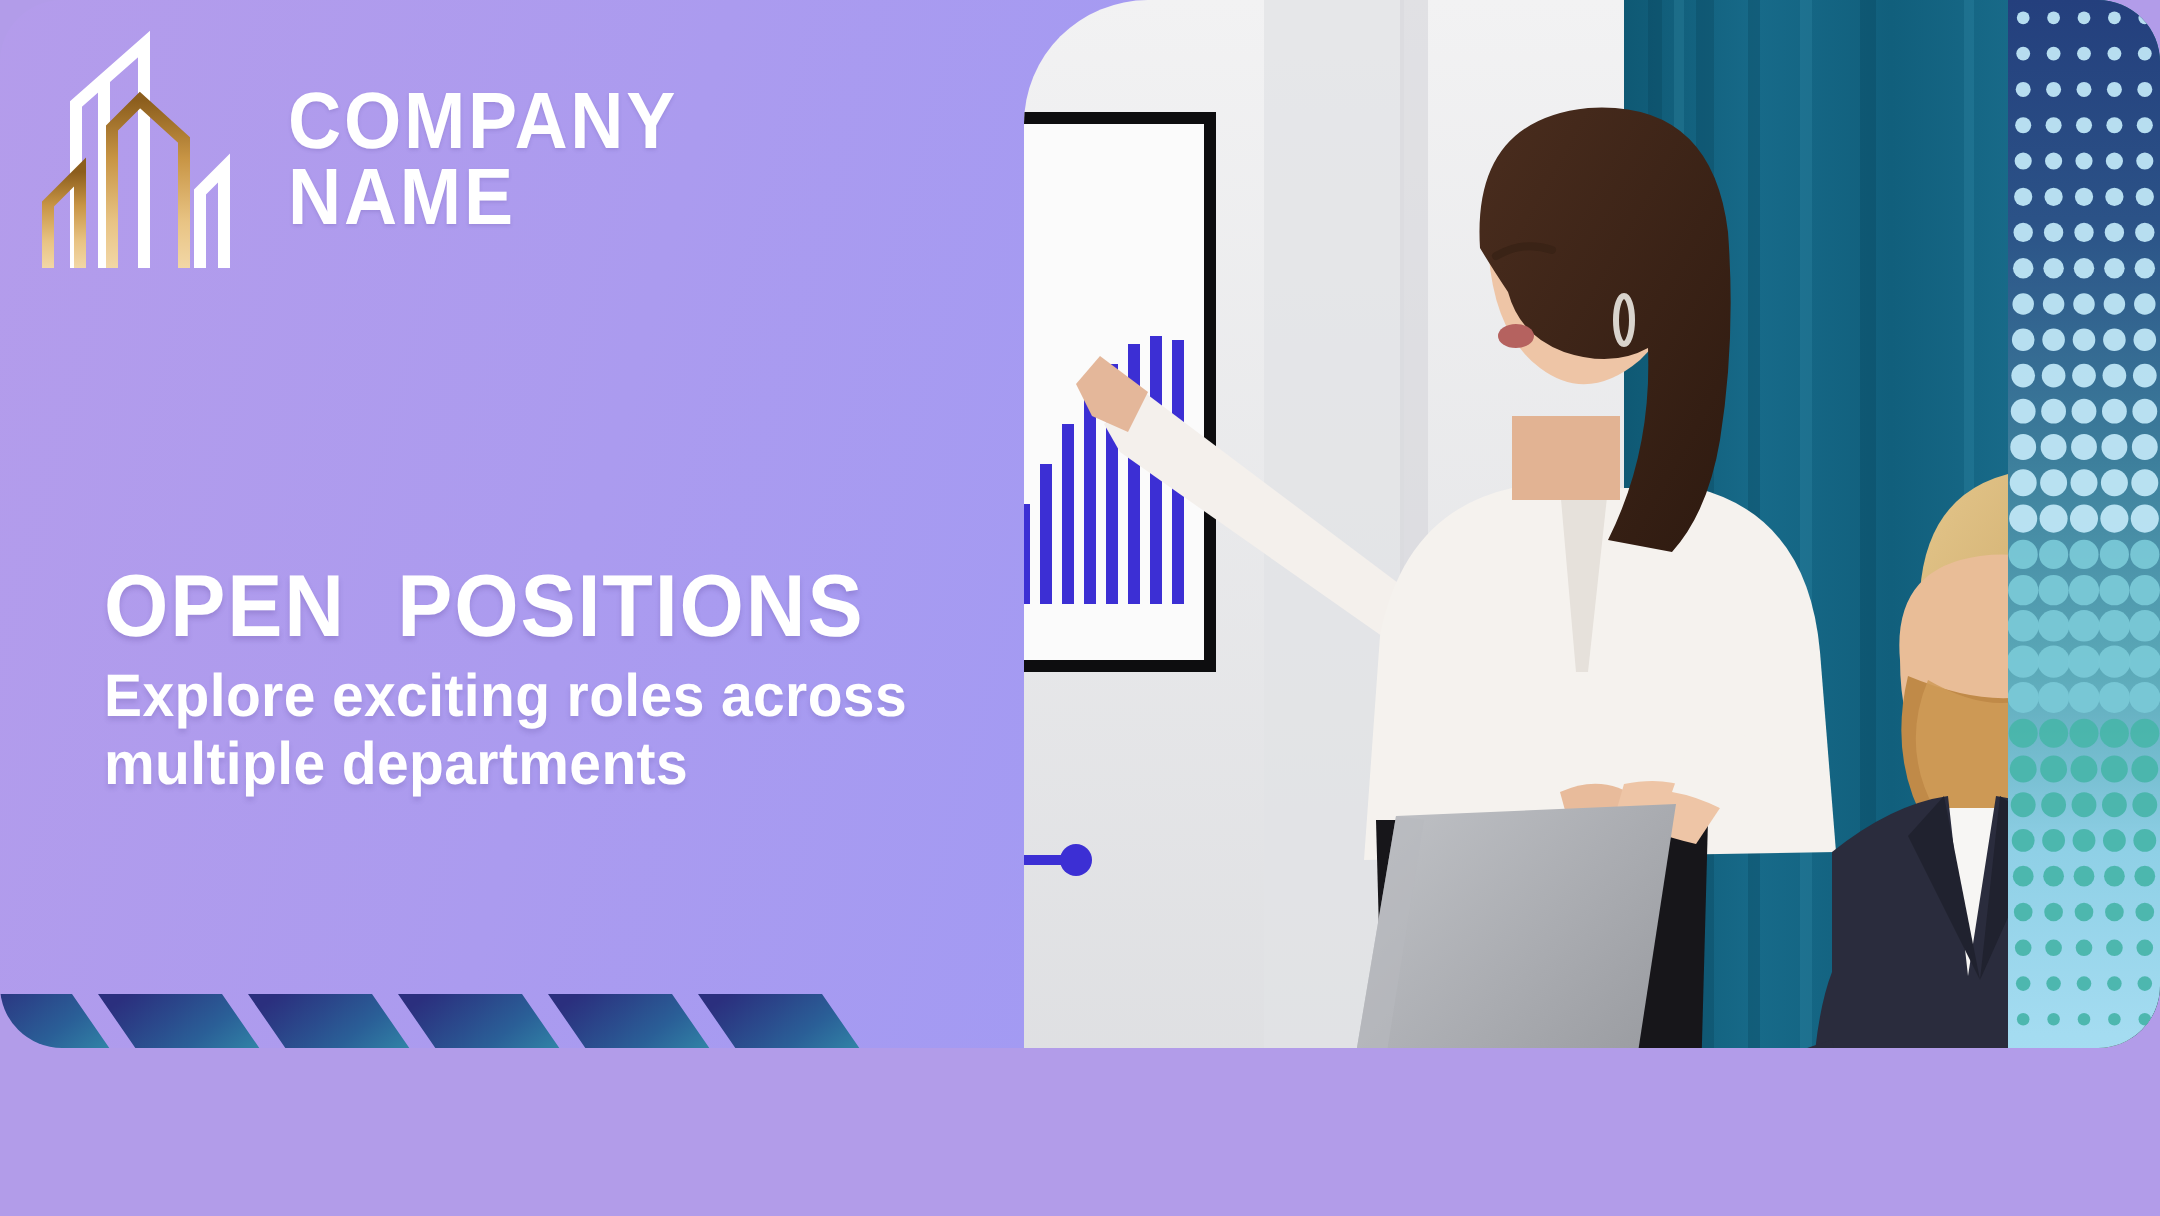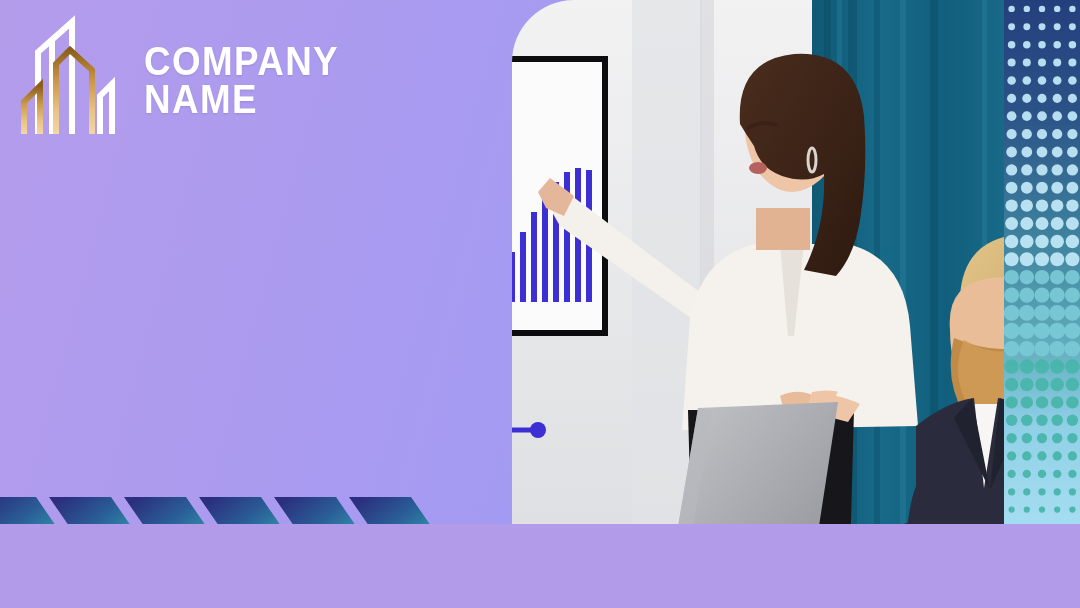--- a/index.html
+++ b/index.html
@@ -6,20 +6,21 @@
   html,body { width:1080px; height:608px; overflow:hidden; }
   body {
     font-family:"Liberation Sans", sans-serif;
     background:#b29ce9;
   }
   #poster {
     position:relative;
     width:1080px; height:524px;
     overflow:hidden;
     background:linear-gradient(105deg,#b49ceb 0%,#ab9bef 30%,#a09af4 62%,#9a98f7 100%);
+    border-radius:31px;
   }
 
   
   .left-panel {
     position:absolute; left:0; top:0; width:530px; height:608px;
     z-index:3;
   }
 
   
   .logo-row {
@@ -485,15 +486,19 @@
         <path d="M6 120 L6 88 L22 72 L22 120" fill="none" stroke="url(#goldG)" stroke-width="6" stroke-linejoin="miter"></path>
 
         <path d="M82 120 L82 82 L94 70 L94 120" fill="none" stroke="#ffffff" stroke-width="6" stroke-linejoin="miter"></path>
       </svg>
       <div class="logo-text">
         <span class="l1">COMPANY</span>
         <span class="l2">NAME</span>
       </div>
     </div>
 
+    <div class="headline-block">
+      <div class="headline">OPEN  POSITIONS</div>
+      <div class="subhead">Explore exciting roles across multiple departments</div>
+    </div>
 
   </div>
 </div>
 
 </body></html>

